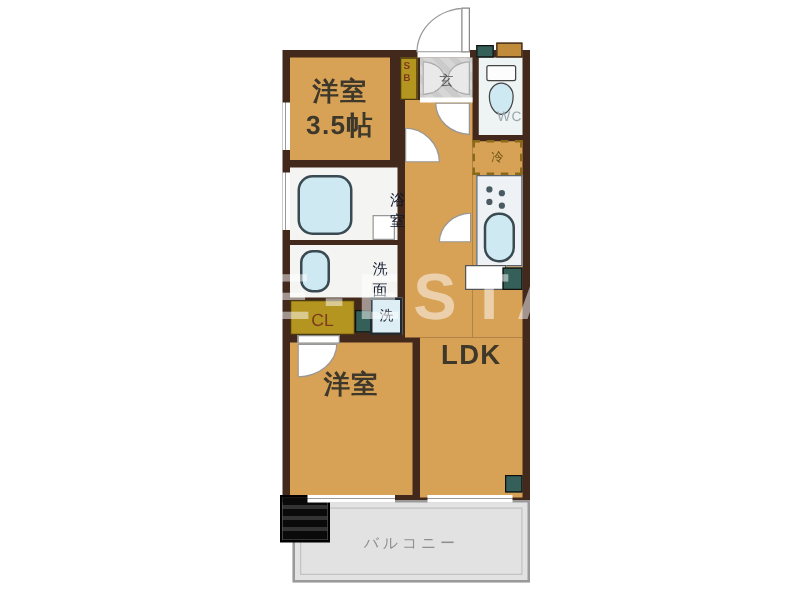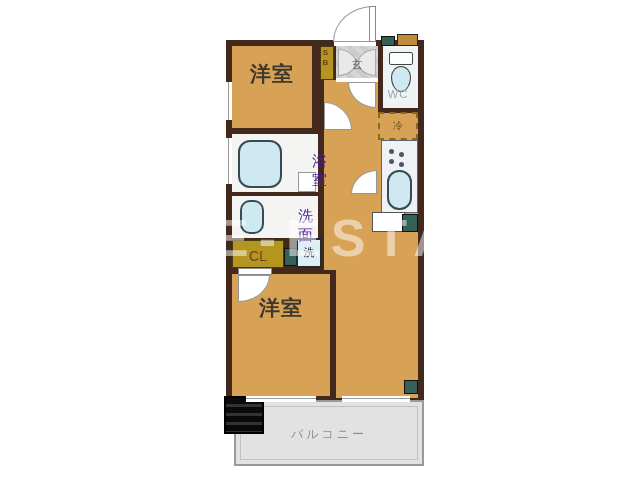--- a/index.html
+++ b/index.html
@@ -70,24 +70,24 @@
   .balcony{left:234px;top:400px;width:190px;height:66px;background:#e2e2e2;border:2px solid #9a9a9a;z-index:1;}
   .balcony-inner{left:240px;top:406px;width:178px;height:54px;border:1px solid #c2c2c2;z-index:2;}
   .ps{left:224px;top:396px;width:40px;height:38px;border:2px solid #000;z-index:3;
       background:repeating-linear-gradient(180deg,#0a0a0a 0 6px,#333 6px 9px);}
   
   .lbl{z-index:6;color:#3e382b;text-align:center;}
   .room-lbl{font-size:21px;font-weight:600;line-height:27px;letter-spacing:1px;}
   .l-west1{left:232px;top:60px;width:80px;}
   .l-west2{left:232px;top:294px;width:98px;}
   .l-ldk{left:336px;top:270px;width:82px;font-size:22px;}
-  .small-lbl{font-size:15px;color:#4c1d95;padding-left:30px;}
+  .small-lbl{font-size:12px;color:#0f172a;padding-left:30px;}
   .l-bath{left:282px;top:152px;width:34px;}
   .l-wash{left:268px;top:207px;width:40px;}
-  .l-wc{left:383px;top:88px;width:30px;font-size:11px;color:#9aa7ae;letter-spacing:1px;}
+  .l-wc{left:393px;top:88px;width:30px;font-size:11px;color:#9aa7ae;letter-spacing:1px;}
   .l-genkan{left:336px;top:57px;width:42px;font-size:11px;color:#555;}
   .l-sb{left:321px;top:48px;width:12px;font-size:8px;font-weight:bold;color:#7d3a20;
         writing-mode:vertical-lr;text-orientation:upright;letter-spacing:1px;z-index:6;}
   .l-cl{left:232px;top:248px;width:52px;font-size:14px;font-weight:normal;color:#7d3a20;}
   .l-washer{left:296px;top:245px;width:26px;font-size:11px;color:#223;}
   .l-fridge{left:378px;top:119px;width:40px;font-size:10px;color:#6b5412;}
   .l-balcony{left:234px;top:426px;width:190px;font-size:12px;color:#8f8f8f;letter-spacing:3px;z-index:4;}
   
   .watermark{left:80px;top:208px;width:560px;height:56px;overflow:hidden;z-index:10;
              font-size:52px;font-weight:bold;letter-spacing:10px;white-space:nowrap;
@@ -146,25 +146,27 @@
 <div class="abs win-v w2"></div>
 <div class="abs win-h w3"></div>
 <div class="abs win-h w4"></div>
 
 <div class="abs balcony"></div>
 <div class="abs balcony-inner"></div>
 <div class="abs ps"></div>
 
 <div class="abs lbl room-lbl l-west1">
   <span style="display:block">洋室</span>
+  <span style="display:block">3.5帖</span>
 </div>
 <div class="abs lbl room-lbl l-west2">
   <span style="display:block">洋室</span>
 </div>
 <div class="abs lbl room-lbl l-ldk">
+  <span style="display:block">LDK</span>
 </div>
 <div class="abs lbl small-lbl l-bath">浴室</div>
 <div class="abs lbl small-lbl l-wash">洗面</div>
 <div class="abs lbl l-wc">WC</div>
 <div class="abs lbl l-genkan">玄</div>
 <div class="abs l-sb">SB</div>
 <div class="abs lbl l-cl">CL</div>
 <div class="abs lbl l-washer">洗</div>
 <div class="abs lbl l-fridge">冷</div>
 <div class="abs lbl l-balcony">バルコニー</div>

